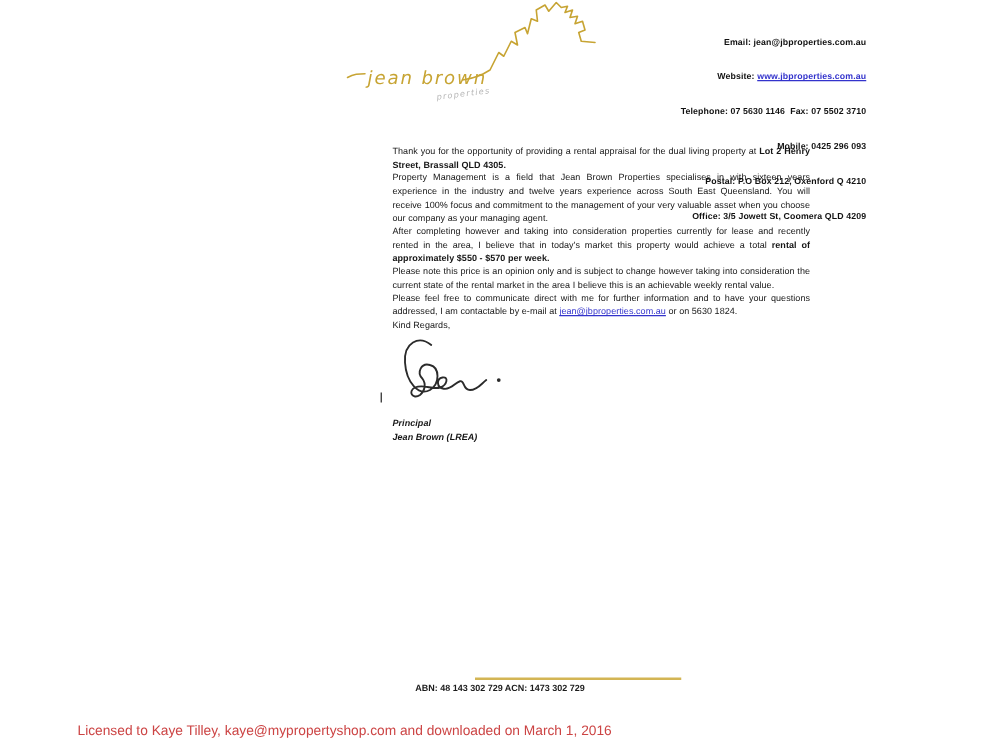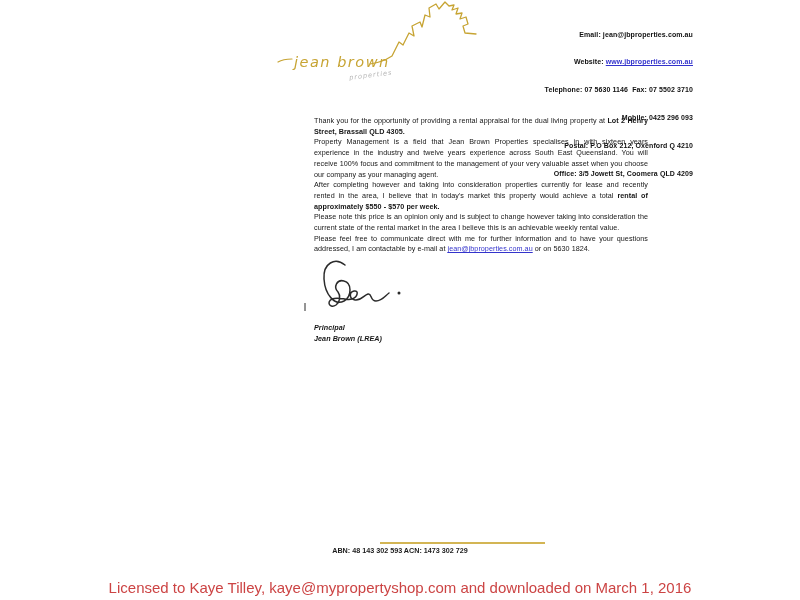--- a/index.html
+++ b/index.html
@@ -90,22 +90,22 @@
     text-align: center;
     font-size: 7.2px;
     font-weight: 600;
     color: #1c1c1c;
   }
   .license-notice {
     position: absolute;
     left: 0;
     right: 0;
     top: 579px;
-    text-align: center;
-    font-size: 15px;
+    text-align: left;
+    font-size: 11px;
     color: #cc4444;
   }
 </style>
 </head>
 <body>
 
 <div class="page">
 
   <div class="logo-wrap">
     <svg width="235" height="88" viewBox="0 0 235 88">
@@ -132,31 +132,32 @@
     <div class="block para p1"><span>Thank you for the opportunity of providing a rental appraisal for the dual living property at </span><span class="bold-run">Lot 2 Henry Street, Brassall QLD 4305.</span></div>
 
     <div class="block para p2">Property Management is a field that Jean Brown Properties specialises in with sixteen years experience in the industry and twelve years experience across South East Queensland.  You will receive 100% focus and commitment to the management of your very valuable asset when you choose our company as your managing agent.</div>
 
     <div class="block para p3"><span>After completing however and taking into consideration properties currently for lease and recently rented in the area, I believe that in today's market this property would achieve a total </span><span class="bold-run">rental of approximately $550 - $570 per week.</span></div>
 
     <div class="block para p4">Please note this price is an opinion only and is subject to change however taking into consideration the current state of the rental market in the area I believe this is an achievable weekly rental value.</div>
 
     <div class="block para p5"><span>Please feel free to communicate direct with me for further information and to have your questions addressed, I am contactable by e-mail at </span><a class="body-link">jean@jbproperties.com.au</a><span> or on 5630 1824.</span></div>
 
+    <div class="block closing">Kind Regards,</div>
 
     <div class="sig-block">
       <svg width="112" height="58" viewBox="0 0 112 58">
         <path d="M42,10 C32,2 20,8 21,24 C22,40 32,51 41,46 C49,41 49,28 41,26 C34,24 30,32 35,37 C38,41 37,47 33,50 C27,54 23,47 29,44 C36,41 43,46 49,44 C55,42 56,35 51,36 C46,37 46,44 52,45 C58,46 61,40 65,39 C69,38 67,46 73,46 C79,46 82,41 86,38" fill="none" stroke="#2b2b2b" stroke-width="1.5" stroke-linecap="round" stroke-linejoin="round"></path>
         <circle cx="96" cy="38" r="1.5" fill="#2b2b2b"></circle>
         <path d="M2,48 L2,56" fill="none" stroke="#2b2b2b" stroke-width="1"></path>
       </svg>
     </div>
 
     <div class="block signatory-title">Principal</div>
     <div class="block signatory-name">Jean Brown (LREA)</div>
   </div>
 
   <div class="abn-rule"></div>
-  <div class="abn-line">ABN: 48 143 302 593 ACN: 1473 302 729</div>
+  <div class="abn-line">ABN: 48 143 302 729 ACN: 1473 302 729</div>
 
   <div class="license-notice">Licensed to Kaye Tilley, kaye@mypropertyshop.com and downloaded on March 1, 2016</div>
 
 </div>
 
 </body></html>

